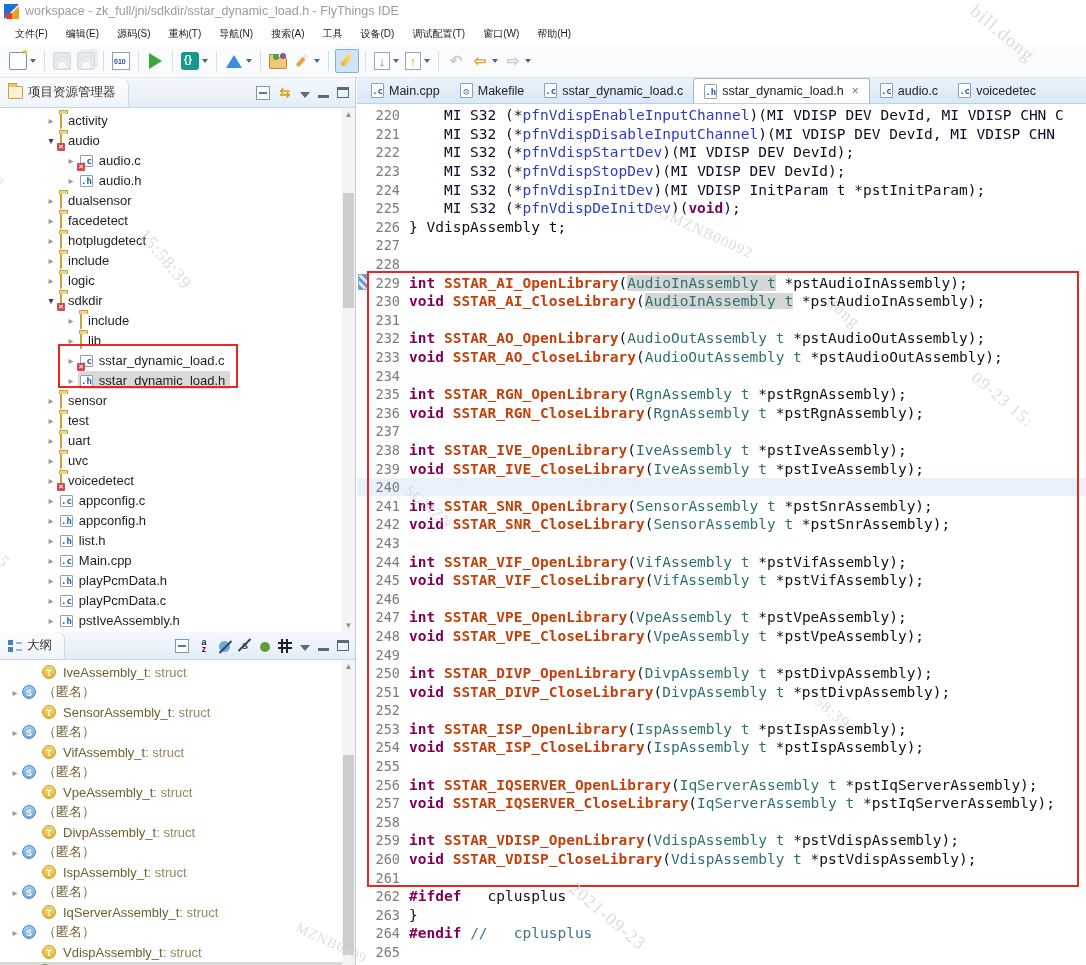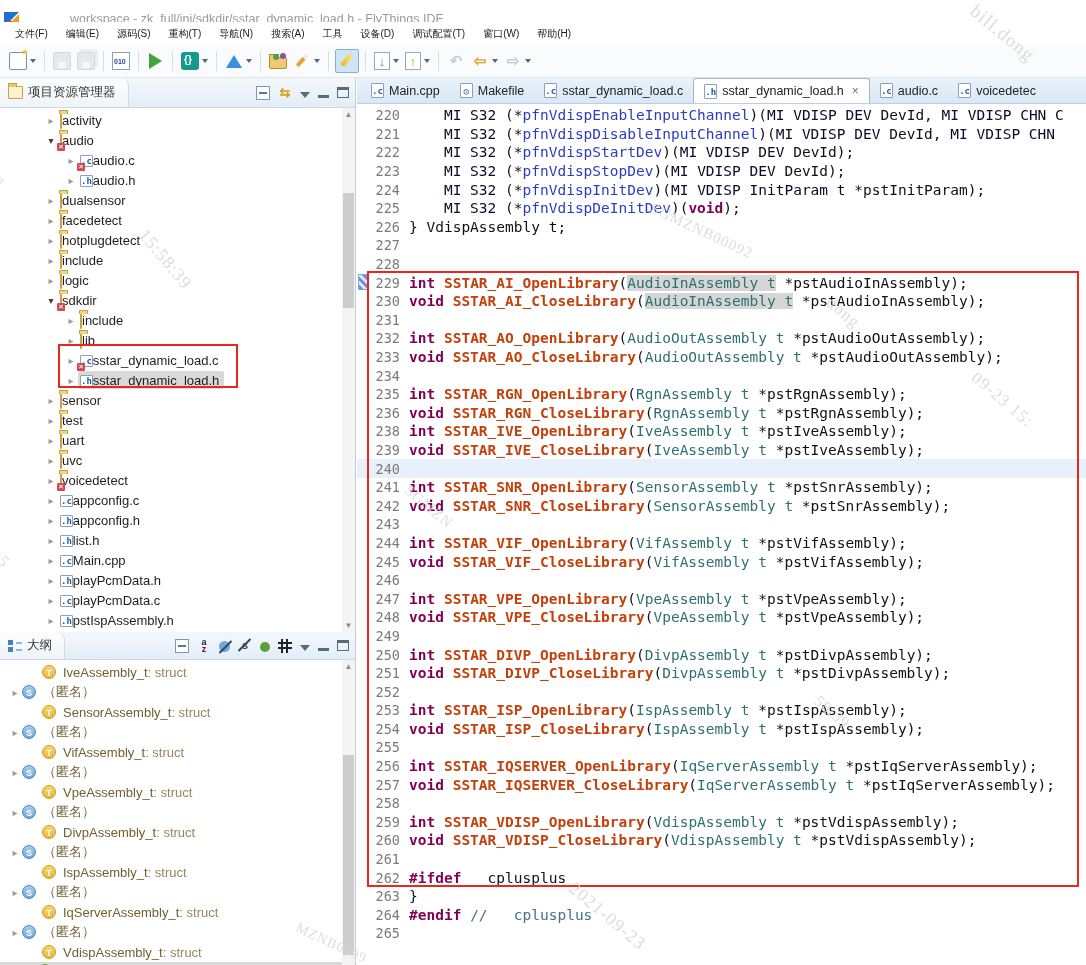--- a/index.html
+++ b/index.html
@@ -2,21 +2,21 @@
 <html><head>
 <meta charset="utf-8">
 <style>
   * { margin:0; padding:0; box-sizing:border-box; }
   html,body { width:1086px; height:965px; overflow:hidden; }
   body { font-family:"Liberation Sans", sans-serif; background:#fff; position:relative; }
 
   .window { position:absolute; inset:0; background:#fff; }
 
   
-  .titlebar { position:absolute; left:0; top:8px; width:100%; height:22px; background:#fff; display:flex; align-items:center; padding-left:4px;gap:45px; }
+  .titlebar { position:absolute; left:0; top:0; width:100%; height:22px; background:#fff; display:flex; align-items:center; padding-left:4px; }
   .applogo { width:15px; height:15px; position:relative; margin-right:6px; }
   .applogo .lg-b { position:absolute; left:0; top:0; width:0; height:0; border-left:15px solid #1d6fd6; border-bottom:15px solid transparent; }
   .applogo .lg-o { position:absolute; right:0; bottom:0; width:0; height:0; border-right:13px solid #f0a01e; border-top:13px solid transparent; }
   .applogo .lg-r { position:absolute; left:2px; bottom:0; width:6px; height:6px; background:#e23d2e; }
   .title-text { font-size:12.5px; color:#9b9b9b; }
 
   
   .menubar { position:absolute; left:0; top:22px; width:100%; height:23px; background:#fff; display:flex; align-items:center; padding-left:6px; }
   .menu-item { font-size:10px; color:#1a1a1a; padding:3px 9px; cursor:default; }
 
@@ -81,21 +81,21 @@
   .outl-ic { width:14px; height:14px; position:relative; }
   .outl-ic:before { content:""; position:absolute; left:0; top:1px; width:5px; height:5px; background:#4d7fc0; box-shadow:0 7px 0 #4d7fc0; }
   .outl-ic:after { content:""; position:absolute; left:8px; top:3px; width:6px; height:2px; background:#9ab4d6; box-shadow:0 7px 0 #9ab4d6; }
 
   
   .explorer { position:absolute; top:0; left:0; right:0; height:554px; }
   .tree-body { position:absolute; top:30px; left:0; right:0; bottom:0; background:#fff; overflow:hidden; padding-top:2px; }
   .trow { height:20px; display:flex; align-items:center; font-size:13px; color:#1e1e1e; position:relative; white-space:nowrap; }
   .chev { width:14px; text-align:center; font-size:10px; color:#9a9a9a; flex:none; }
   .chev.open { color:#3c3c3c; }
-  .titem { display:flex; align-items:center; padding:1px 5px 1px 2px; border-radius:2px; }
+  .titem { display:flex; align-items:center; gap:6px; padding:1px 5px 1px 2px; border-radius:2px; }
   .titem.sel { background:#d9d9d9; }
   .fic { position:relative; flex:none; }
   .folder { width:16px; height:12px; background:linear-gradient(#fbe9b8,#f3d47e); border:1px solid #c9a23f; border-radius:1px 2px 2px 1px; }
   .folder:before { content:""; position:absolute; left:-1px; top:-3px; width:7px; height:3px; background:#f3d47e; border:1px solid #c9a23f; border-bottom:none; border-radius:1px 1px 0 0; }
   .ffile { width:13px; height:15px; background:#fff; border:1px solid #8fa0b4; border-radius:1px; font-size:9px; font-weight:bold; color:#1b5faa; text-align:center; line-height:14px; font-family:"DejaVu Sans Mono", monospace; }
   .errbadge:after { content:"×"; position:absolute; left:-3px; bottom:-3px; width:8px; height:8px; background:#d6494f; color:#fff; font-size:8px; line-height:8px; font-weight:bold; text-align:center; border-radius:1px; }
 
   .vscroll { position:absolute; right:0; top:0; bottom:0; width:13px; background:#f4f4f4; }
   .vthumb { position:absolute; left:1px; width:11px; background:#cdcdcd; border-radius:0; }
   .scroll-arrow { position:absolute; left:0; width:13px; height:13px; color:#8a8a8a; font-size:8px; text-align:center; line-height:13px; }
@@ -430,21 +430,21 @@
               <span class="chev">▸</span>
               <span class="titem">
                 <span class="fic"><span class="ffile">.c</span></span>
                 <span class="tlabel">playPcmData.c</span>
               </span>
             </div>
             <div class="trow" style="padding-left: 44px;">
               <span class="chev">▸</span>
               <span class="titem">
                 <span class="fic"><span class="ffile">.h</span></span>
-                <span class="tlabel">pstIspAssembly.h</span>
+                <span class="tlabel">pstIveAssembly.h</span>
               </span>
             </div>
             <div class="red-box" style="left:58px;top:236px;width:180px;height:44px;"></div>
             <div class="vscroll">
             <div class="scroll-arrow" style="top:0;">▲</div>
             <div class="vthumb" style="top:85px;height:115px;"></div>
             <div class="scroll-arrow" style="bottom:0;">▼</div>
           </div>
           </div>
       </div>
@@ -602,20 +602,21 @@
           <div class="cl"><span class="ann"></span><span class="lnum">227</span><span class="ct"></span></div>
           <div class="cl"><span class="ann"></span><span class="lnum">228</span><span class="ct"></span></div>
           <div class="cl"><span class="ann"><span class="marker"></span></span><span class="lnum">229</span><span class="ct"><span class="seg-k">int</span><span class="seg-p"> </span><span class="seg-f">SSTAR_AI_OpenLibrary</span><span class="seg-p">(</span><span class="seg-h">AudioInAssembly_t</span><span class="seg-p"> *pstAudioInAssembly);</span></span></div>
           <div class="cl"><span class="ann"></span><span class="lnum">230</span><span class="ct"><span class="seg-k">void</span><span class="seg-p"> </span><span class="seg-f">SSTAR_AI_CloseLibrary</span><span class="seg-p">(</span><span class="seg-h">AudioInAssembly_t</span><span class="seg-p"> *pstAudioInAssembly);</span></span></div>
           <div class="cl"><span class="ann"></span><span class="lnum">231</span><span class="ct"></span></div>
           <div class="cl"><span class="ann"></span><span class="lnum">232</span><span class="ct"><span class="seg-k">int</span><span class="seg-p"> </span><span class="seg-f">SSTAR_AO_OpenLibrary</span><span class="seg-p">(</span><span class="seg-y">AudioOutAssembly_t</span><span class="seg-p"> *pstAudioOutAssembly);</span></span></div>
           <div class="cl"><span class="ann"></span><span class="lnum">233</span><span class="ct"><span class="seg-k">void</span><span class="seg-p"> </span><span class="seg-f">SSTAR_AO_CloseLibrary</span><span class="seg-p">(</span><span class="seg-y">AudioOutAssembly_t</span><span class="seg-p"> *pstAudioOutAssembly);</span></span></div>
           <div class="cl"><span class="ann"></span><span class="lnum">234</span><span class="ct"></span></div>
           <div class="cl"><span class="ann"></span><span class="lnum">235</span><span class="ct"><span class="seg-k">int</span><span class="seg-p"> </span><span class="seg-f">SSTAR_RGN_OpenLibrary</span><span class="seg-p">(</span><span class="seg-y">RgnAssembly_t</span><span class="seg-p"> *pstRgnAssembly);</span></span></div>
           <div class="cl"><span class="ann"></span><span class="lnum">236</span><span class="ct"><span class="seg-k">void</span><span class="seg-p"> </span><span class="seg-f">SSTAR_RGN_CloseLibrary</span><span class="seg-p">(</span><span class="seg-y">RgnAssembly_t</span><span class="seg-p"> *pstRgnAssembly);</span></span></div>
+          <div class="cl"><span class="ann"></span><span class="lnum">237</span><span class="ct"></span></div>
           <div class="cl"><span class="ann"></span><span class="lnum">238</span><span class="ct"><span class="seg-k">int</span><span class="seg-p"> </span><span class="seg-f">SSTAR_IVE_OpenLibrary</span><span class="seg-p">(</span><span class="seg-y">IveAssembly_t</span><span class="seg-p"> *pstIveAssembly);</span></span></div>
           <div class="cl"><span class="ann"></span><span class="lnum">239</span><span class="ct"><span class="seg-k">void</span><span class="seg-p"> </span><span class="seg-f">SSTAR_IVE_CloseLibrary</span><span class="seg-p">(</span><span class="seg-y">IveAssembly_t</span><span class="seg-p"> *pstIveAssembly);</span></span></div>
           <div class="cl hl"><span class="ann"></span><span class="lnum">240</span><span class="ct"></span></div>
           <div class="cl"><span class="ann"></span><span class="lnum">241</span><span class="ct"><span class="seg-k">int</span><span class="seg-p"> </span><span class="seg-f">SSTAR_SNR_OpenLibrary</span><span class="seg-p">(</span><span class="seg-y">SensorAssembly_t</span><span class="seg-p"> *pstSnrAssembly);</span></span></div>
           <div class="cl"><span class="ann"></span><span class="lnum">242</span><span class="ct"><span class="seg-k">void</span><span class="seg-p"> </span><span class="seg-f">SSTAR_SNR_CloseLibrary</span><span class="seg-p">(</span><span class="seg-y">SensorAssembly_t</span><span class="seg-p"> *pstSnrAssembly);</span></span></div>
           <div class="cl"><span class="ann"></span><span class="lnum">243</span><span class="ct"></span></div>
           <div class="cl"><span class="ann"></span><span class="lnum">244</span><span class="ct"><span class="seg-k">int</span><span class="seg-p"> </span><span class="seg-f">SSTAR_VIF_OpenLibrary</span><span class="seg-p">(</span><span class="seg-y">VifAssembly_t</span><span class="seg-p"> *pstVifAssembly);</span></span></div>
           <div class="cl"><span class="ann"></span><span class="lnum">245</span><span class="ct"><span class="seg-k">void</span><span class="seg-p"> </span><span class="seg-f">SSTAR_VIF_CloseLibrary</span><span class="seg-p">(</span><span class="seg-y">VifAssembly_t</span><span class="seg-p"> *pstVifAssembly);</span></span></div>
           <div class="cl"><span class="ann"></span><span class="lnum">246</span><span class="ct"></span></div>
           <div class="cl"><span class="ann"></span><span class="lnum">247</span><span class="ct"><span class="seg-k">int</span><span class="seg-p"> </span><span class="seg-f">SSTAR_VPE_OpenLibrary</span><span class="seg-p">(</span><span class="seg-y">VpeAssembly_t</span><span class="seg-p"> *pstVpeAssembly);</span></span></div>

